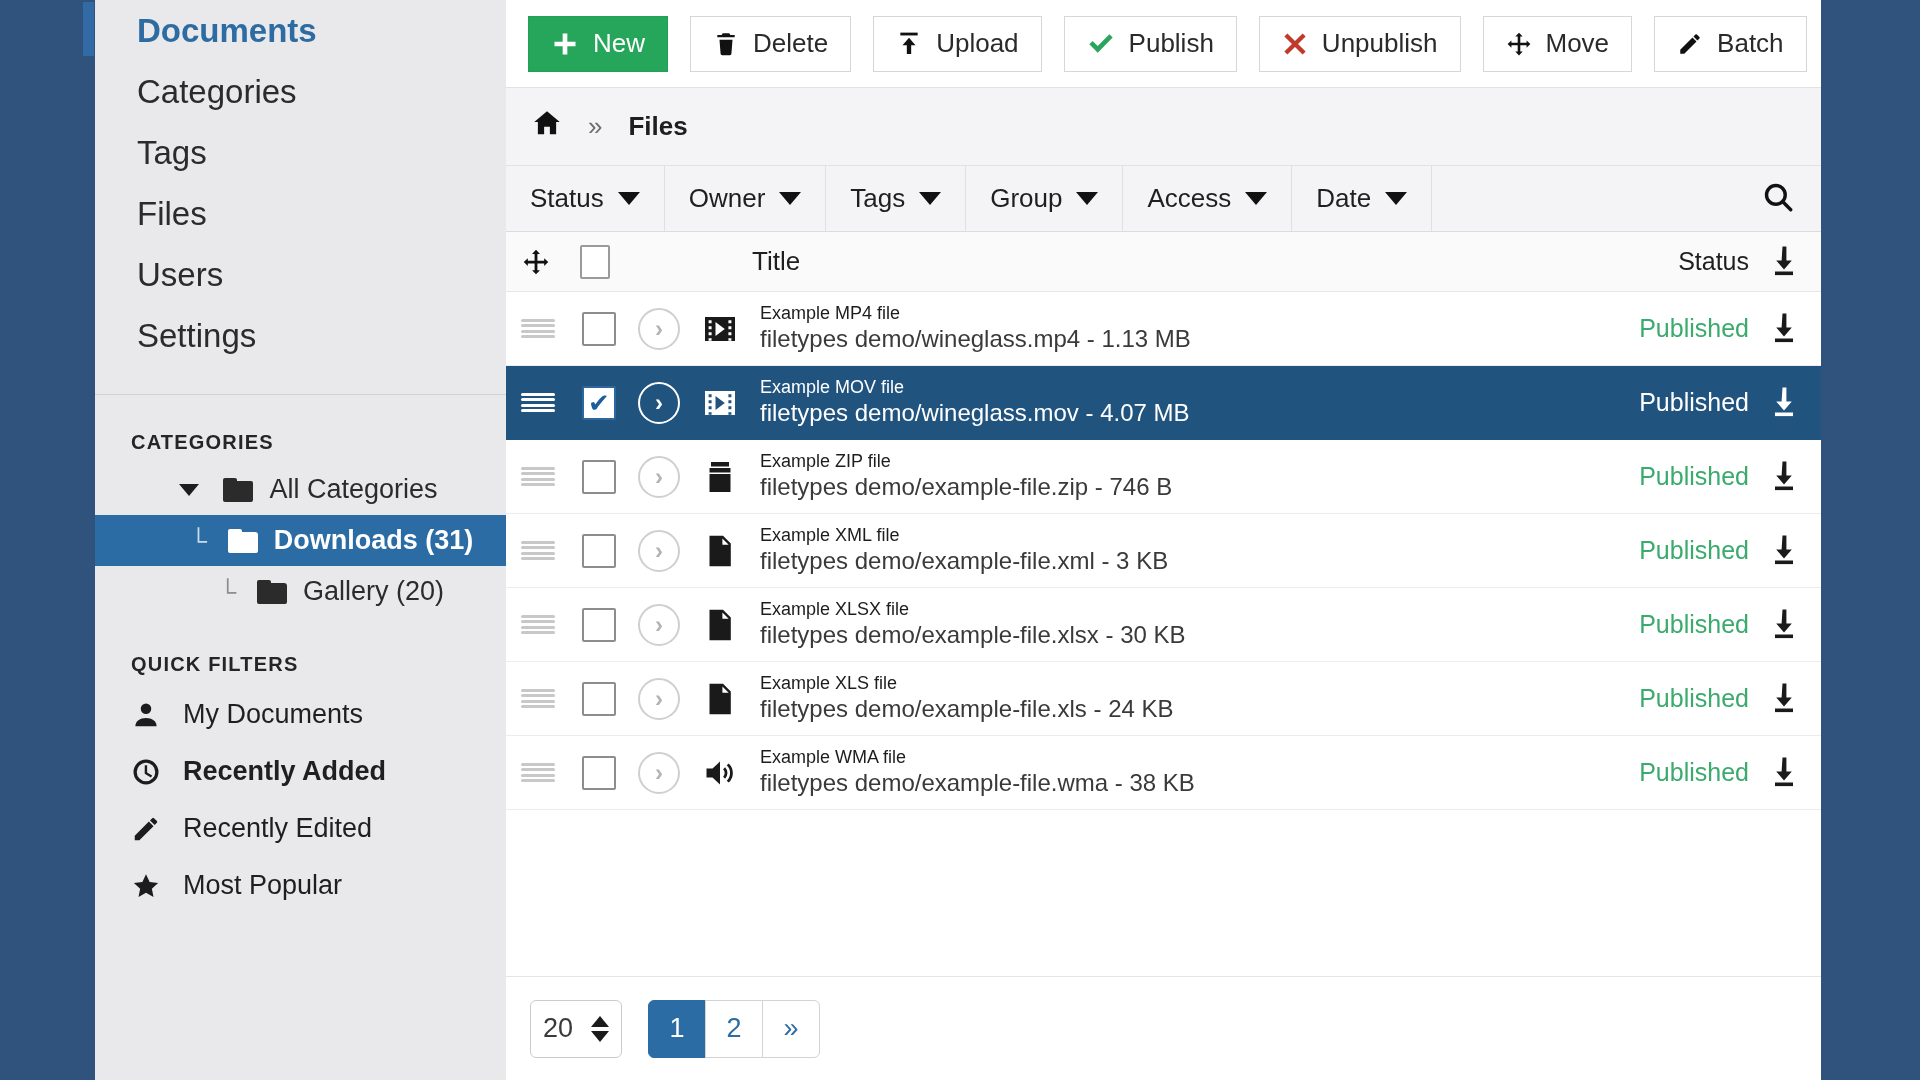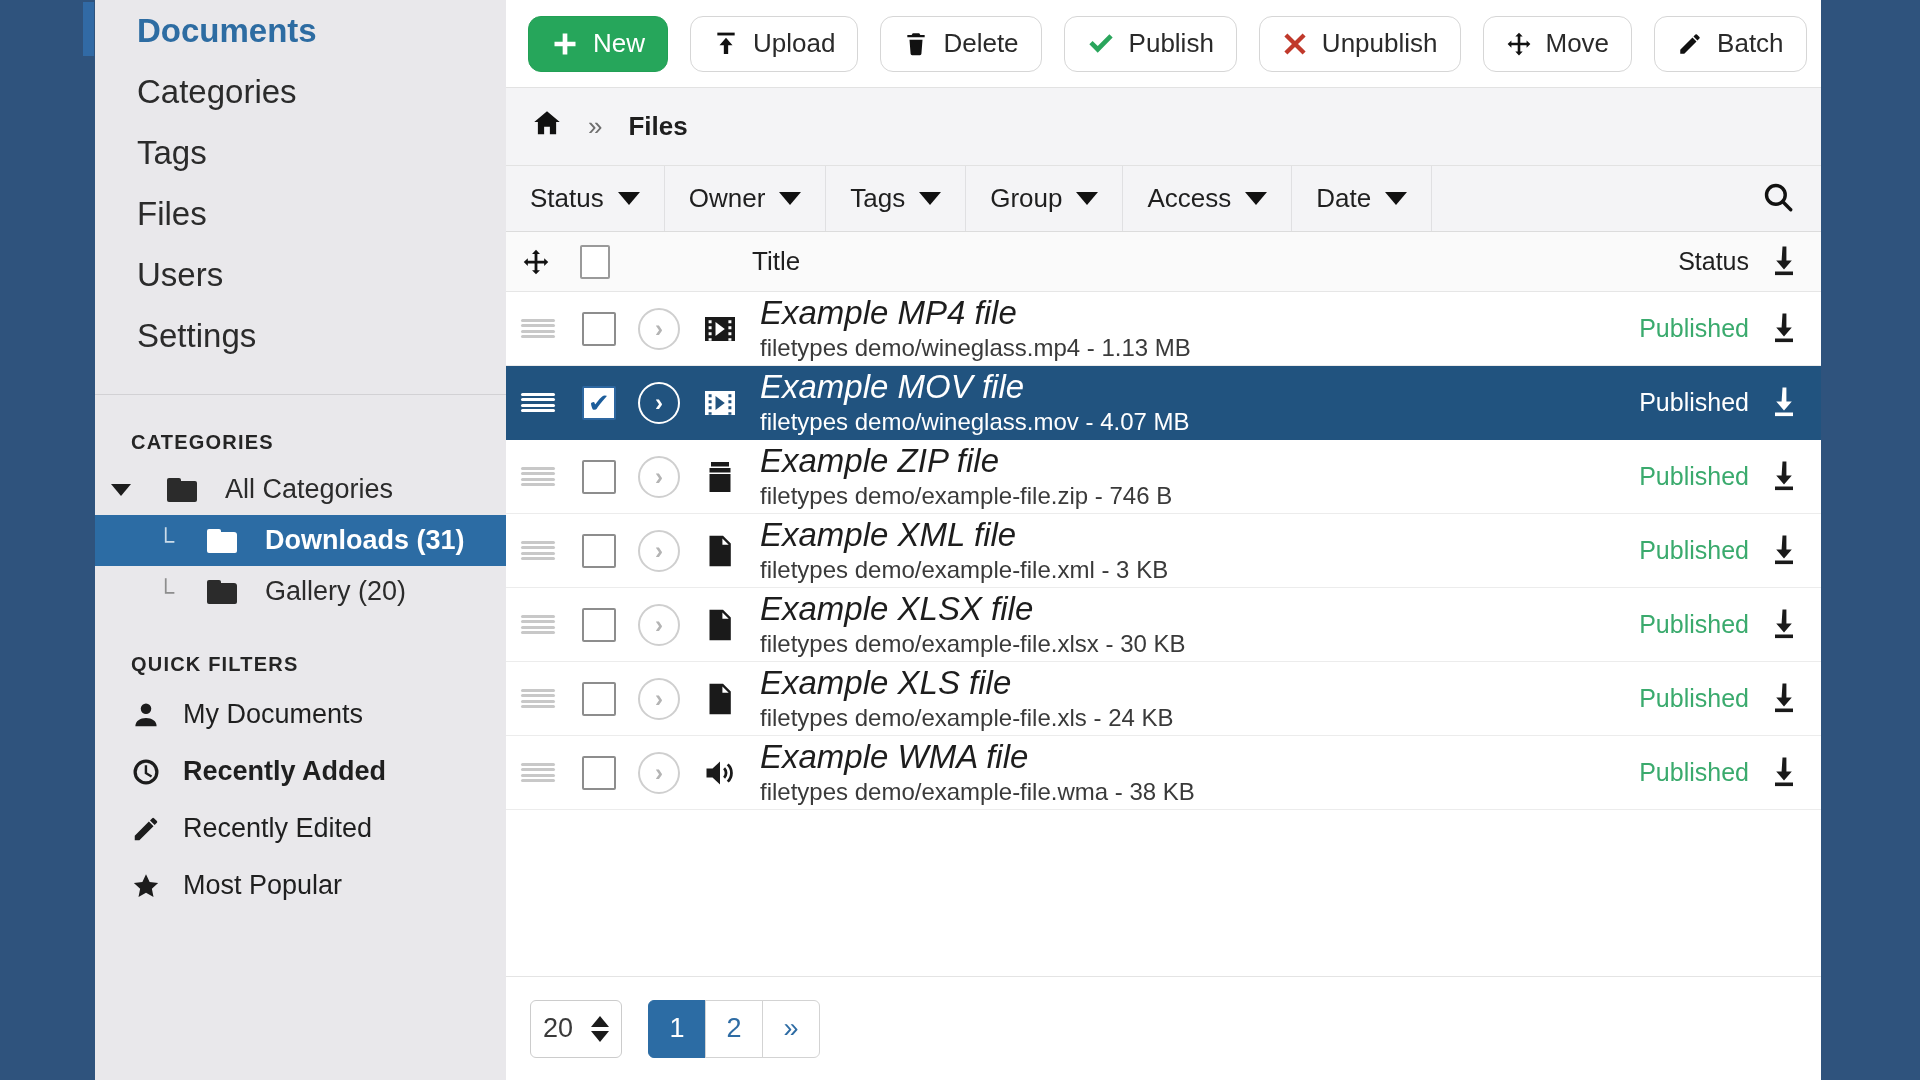--- a/index.html
+++ b/index.html
@@ -31,23 +31,23 @@
     position: absolute; left: -12px; top: 2px;
     width: 11px; height: 54px; background: #316aa5;
   }
   .sidebar-divider { height: 1px; background: #d2d1d4; margin: 10px 0 0 0; }
 
   .section-title {
     font-size: 20px; font-weight: bold; letter-spacing: 1.2px;
     color: #252525; padding: 36px 0 10px 36px; text-transform: uppercase;
   }
   .tree-row {
-    display: flex; align-items: center; gap: 28px;
+    display: flex; align-items: center; gap: 16px;
     font-size: 27px; padding: 10px 0 10px 16px; color: #2b2b2b;
-    cursor: pointer; min-height: 46px;
+    cursor: pointer; min-height: 46px; justify-content: center;
   }
   .tree-row.child { padding-left: 62px; }
   .tree-row.selected { background: #2c6ca4; color: #fff; font-weight: bold; }
   .caret-down {
     width: 0; height: 0; border-left: 10px solid transparent;
     border-right: 10px solid transparent; border-top: 12px solid #1d1d1d;
     margin-right: 8px;
   }
   .elbow { color: #8d8d8d; font-size: 24px; width: 22px; display:inline-block; }
   .tree-row.selected .elbow { color: #cbdcea; }
@@ -80,21 +80,21 @@
     display: flex; flex-direction: column; overflow: hidden;
   }
 
   .toolbar {
     height: 88px; flex: 0 0 88px; background: #fff;
     display: flex; align-items: center; gap: 22px; padding: 0 22px;
     border-bottom: 1px solid #e2e2e2;
   }
   .btn {
     height: 56px; display: inline-flex; align-items: center; gap: 14px;
-    padding: 0 22px; border: 1px solid #d6d6d6; border-radius: 13px;
+    padding: 0 22px; border: 1px solid #d6d6d6; border-radius: 0;
     background: #fff; font-size: 26px; color: #2a2a2a; cursor: pointer;
     white-space: nowrap;
   }
   .btn.primary { background: #26a65b; border-color: #22a055; color: #fff; }
   .btn .ic { display: inline-flex; align-items: center; justify-content: center; }
   .btn .ic svg { display:block; }
 
   .breadcrumb {
     height: 78px; flex: 0 0 78px; display: flex; align-items: center;
     gap: 26px; padding: 0 26px; background: #f4f4f6;
@@ -159,21 +159,21 @@
   }
   .thead .cbox { width: 30px; height: 34px; border-color: #9a9a9a; }
 
   .expand {
     width: 42px; height: 42px; border-radius: 50%; border: 2px solid #cfcfcf;
     display: flex; align-items: center; justify-content: center;
     color: #b4b4b4; font-size: 24px; font-weight: bold;
   }
   .row.selected .expand { border-color: #fff; color: #fff; }
 
-  .ftitle { font-size: 33px; color: #1d1d1d; line-height: 1.12; font-style: italic; }
+  .ftitle { font-size: 18px; color: #1d1d1d; line-height: 1.12; }
   .fsub { font-size: 24px; color: #3a3a3a; line-height: 1.2; margin-top: 2px; }
   .row.selected .ftitle, .row.selected .fsub { color: #fff; }
 
   .type-ic { width: 38px; height: 38px; color: #1a1a1a; display:flex; align-items:center; justify-content:center;}
   .row.selected .type-ic { color: #fff; }
   .type-ic svg { width: 36px; height: 36px; fill: currentColor; }
   .dl-ic { width: 38px; height: 38px; color: #1a1a1a; }
   .row.selected .dl-ic, .row.selected .dl-ic svg { color: #fff; }
   .dl-ic svg { width: 36px; height: 36px; fill: currentColor; }
 
@@ -303,34 +303,34 @@
             <svg width="28" height="28" viewBox="0 0 24 24" fill="#fff">
                 <path d="M10 3h4v7h7v4h-7v7h-4v-7H3v-4h7z"></path>
               </svg>
           </span>
           <span>New</span>
         </button>
 
         <button class="btn">
           <span class="ic">
             <svg width="26" height="26" viewBox="0 0 24 24" fill="#111">
-                <rect x="4" y="1.5" width="16" height="2.6"></rect>
-                <path d="M12 6.2l6 7h-4v8h-4v-8H6z"></path>
+                <path d="M9 2h6l1 1.6h4v2.2H4V3.6h4zM6 8h12l-1 13a1.4 1.4 0 0 1-1.4 1.3H8.4A1.4 1.4 0 0 1 7 21z"></path>
               </svg>
           </span>
-          <span>Upload</span>
+          <span>Delete</span>
         </button>
 
         <button class="btn">
           <span class="ic">
             <svg width="26" height="26" viewBox="0 0 24 24" fill="#111">
-                <path d="M9 2h6l1 1.6h4v2.2H4V3.6h4zM6 8h12l-1 13a1.4 1.4 0 0 1-1.4 1.3H8.4A1.4 1.4 0 0 1 7 21z"></path>
+                <rect x="4" y="1.5" width="16" height="2.6"></rect>
+                <path d="M12 6.2l6 7h-4v8h-4v-8H6z"></path>
               </svg>
           </span>
-          <span>Delete</span>
+          <span>Upload</span>
         </button>
 
         <button class="btn">
           <span class="ic">
             <svg width="28" height="28" viewBox="0 0 24 24" fill="#2aa55c">
                 <path d="M9.2 19.4L2 12.2l2.8-2.8 4.4 4.4L19.2 3.6 22 6.4z"></path>
               </svg>
           </span>
           <span>Publish</span>
         </button>

